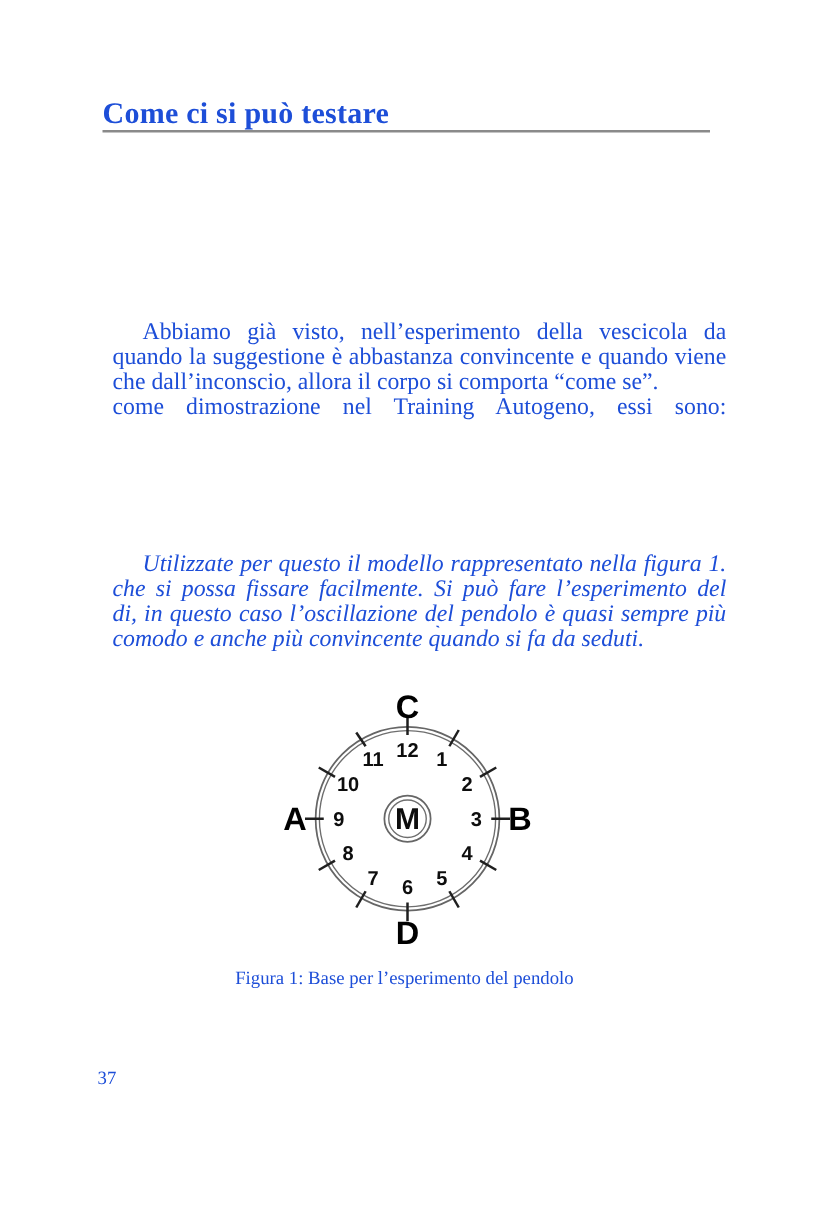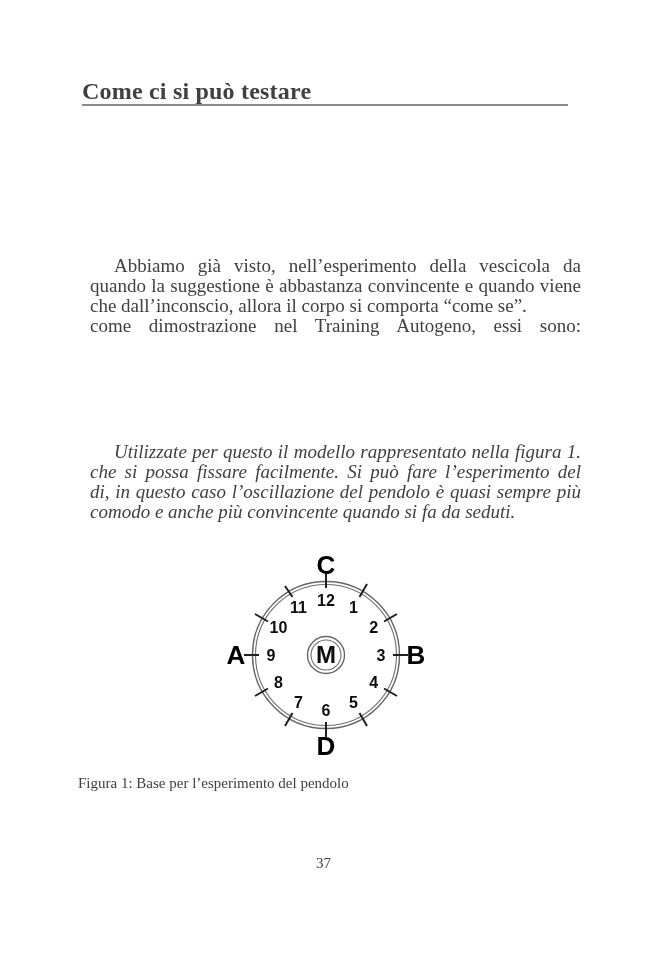--- a/index.html
+++ b/index.html
@@ -1,21 +1,21 @@
 <!DOCTYPE html>
 <html><head>
 <meta charset="utf-8">
 <style>
   html,body{margin:0;padding:0;background:#ffffff;}
   .page{
     position:relative;
     width:650px;height:975px;
     background:#ffffff;
     font-family:"Liberation Serif", serif;
-    color:#404040;
+    color:#1d4ed8;
     overflow:hidden;
   }
   .title{
     position:absolute;left:82px;top:79px;
     font-size:24px;font-weight:bold;line-height:1.05;
     letter-spacing:0.2px;
   }
   .title-rule{
     position:absolute;left:82px;top:104px;width:486px;height:2px;
     background:#8a8a8a;
@@ -32,25 +32,25 @@
   .line.firstline{text-indent:24px;}
   .section-heading{
     position:absolute;left:78px;top:403px;
     font-size:17px;font-weight:bold;
   }
   .figure-wrap{
     position:absolute;left:196px;top:525px;width:260px;height:260px;
   }
   .fig-caption{
     position:absolute;left:78px;top:775px;width:491px;
-    font-size:15px;text-align:left;
+    font-size:15px;text-align:center;
   }
   .page-number{
     position:absolute;left:78px;top:855px;width:491px;
-    font-size:15px;text-align:center;
+    font-size:15px;text-align:left;
   }
   svg text{
     font-family:"Liberation Sans", sans-serif;
     font-weight:bold;fill:#0d0d0d;
   }
   svg .hour-num{font-size:16px;}
   svg .cardinal{font-size:26px;fill:#000;}
   svg .m-label{font-size:24px;}
   svg .ring{fill:none;stroke:#666;stroke-width:1.4;}
   svg .ring-inner{fill:none;stroke:#6e6e6e;stroke-width:1.1;}

